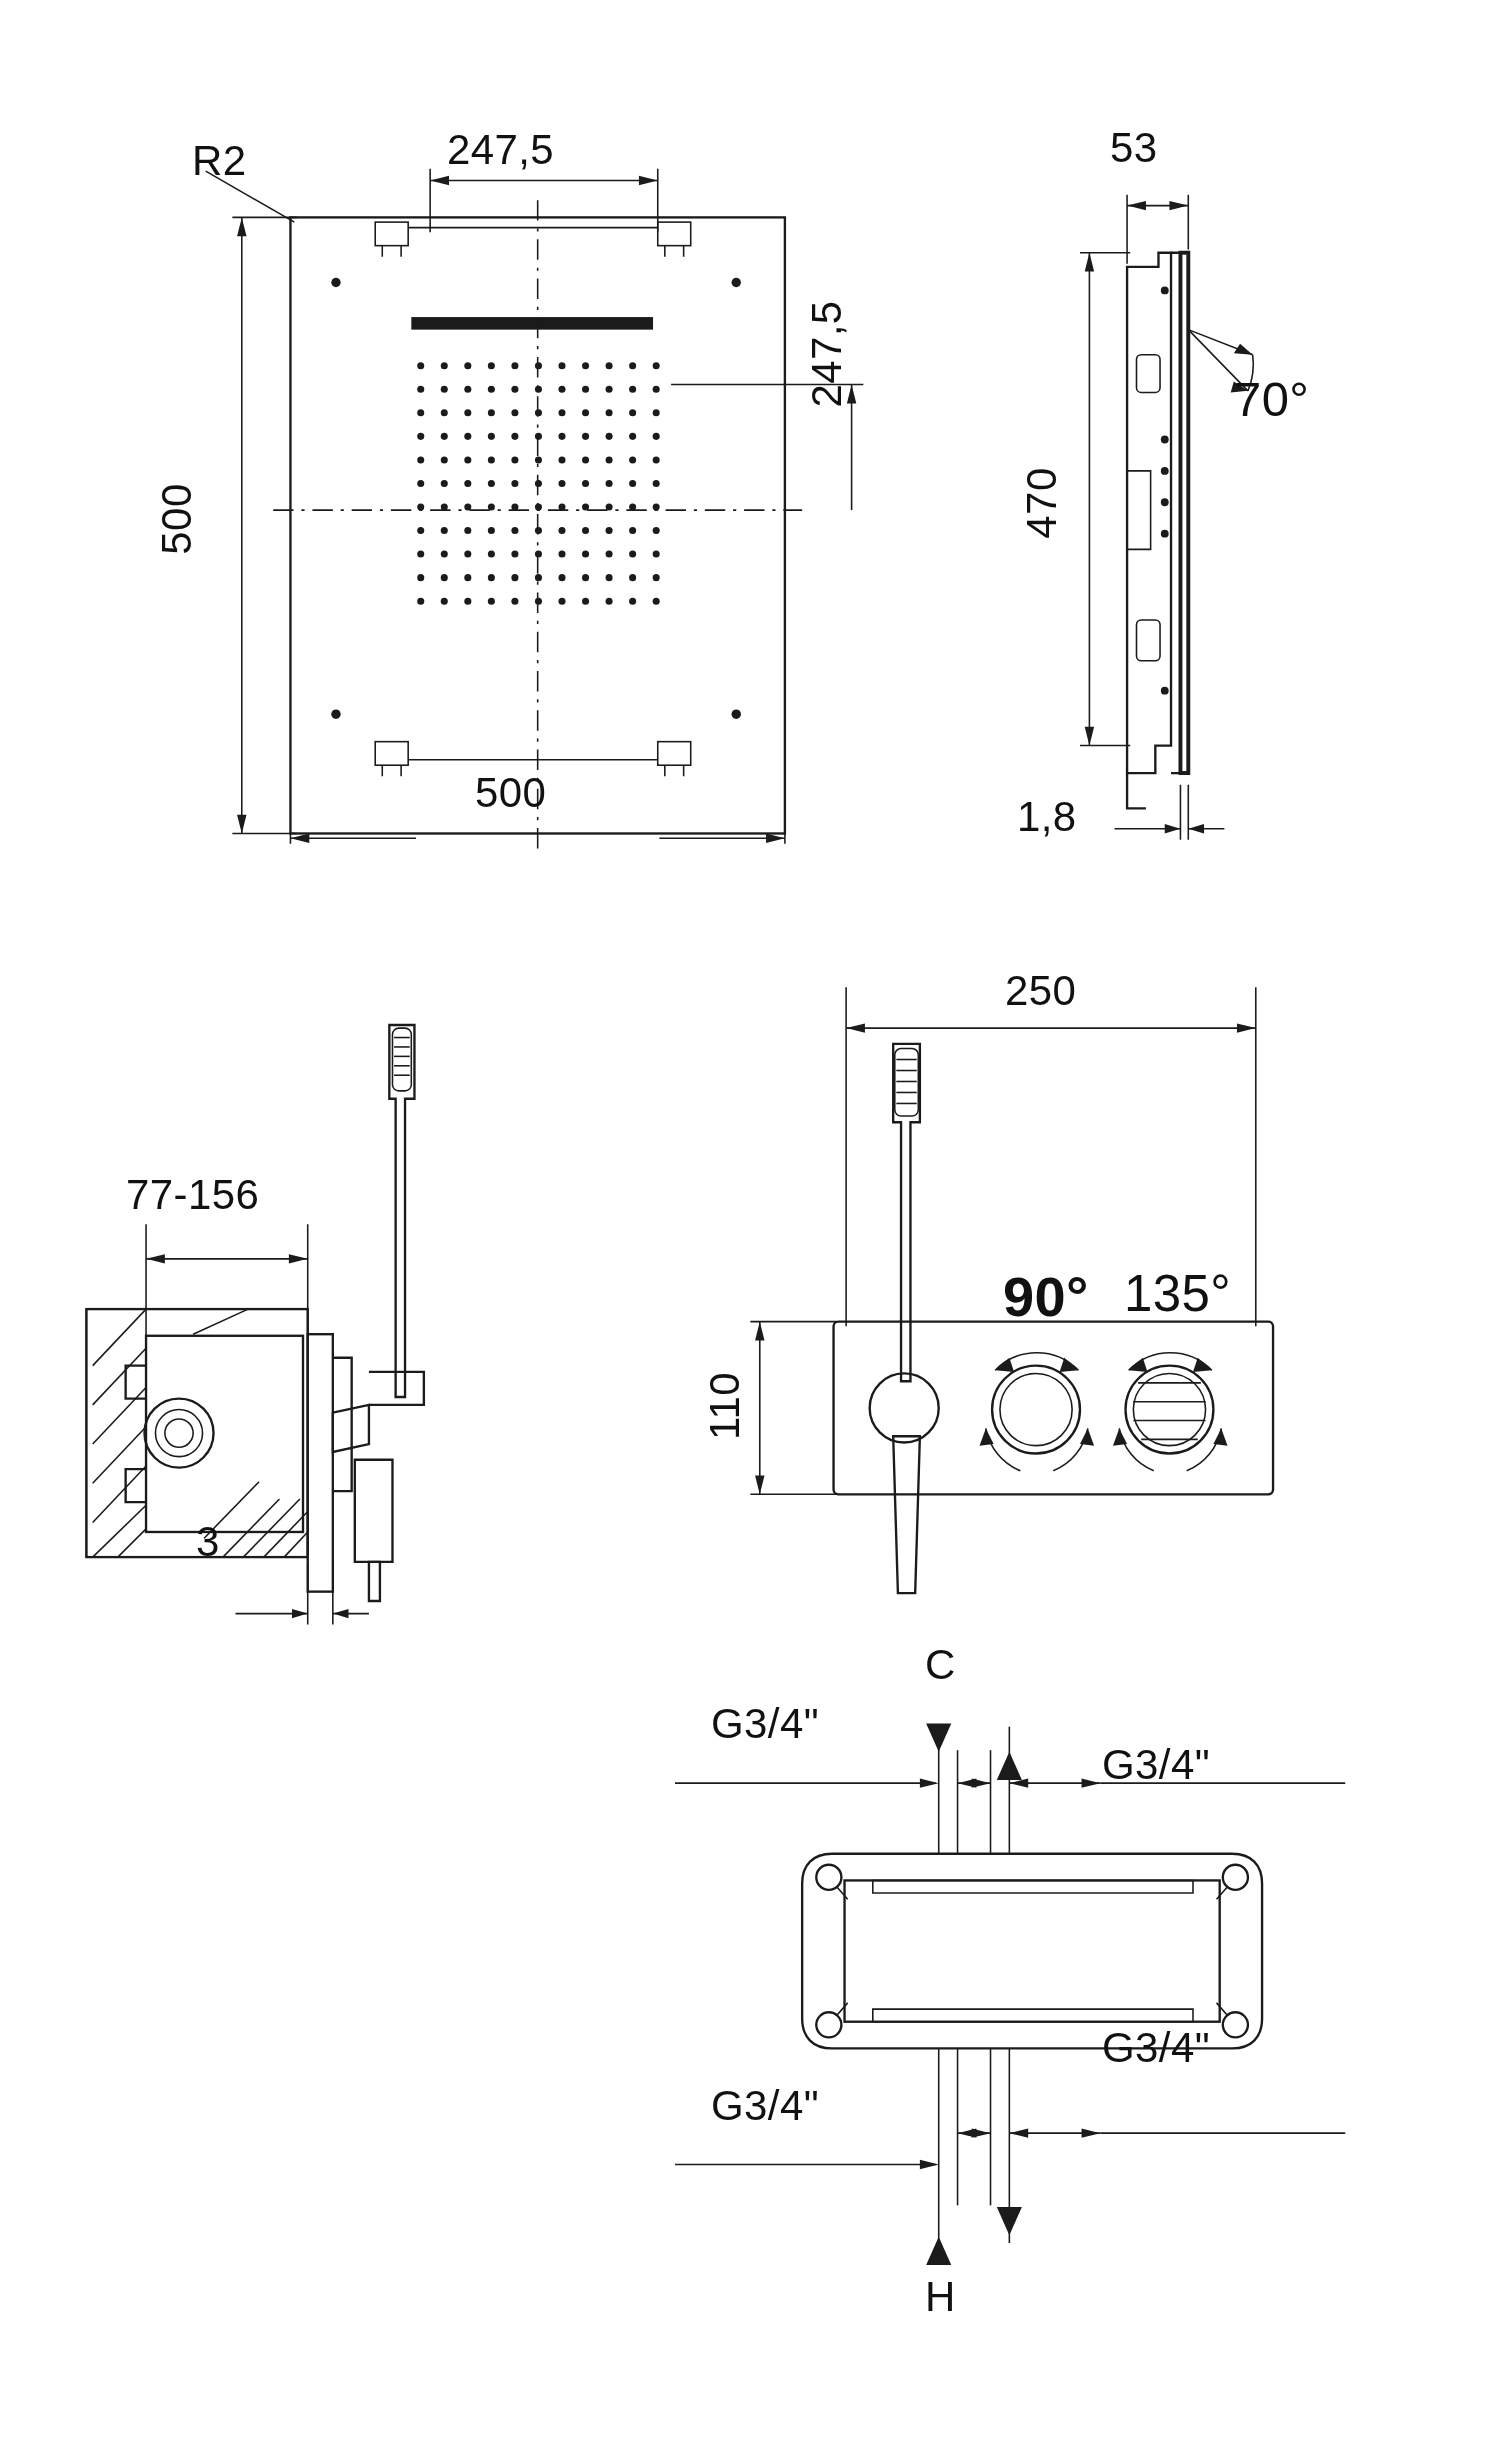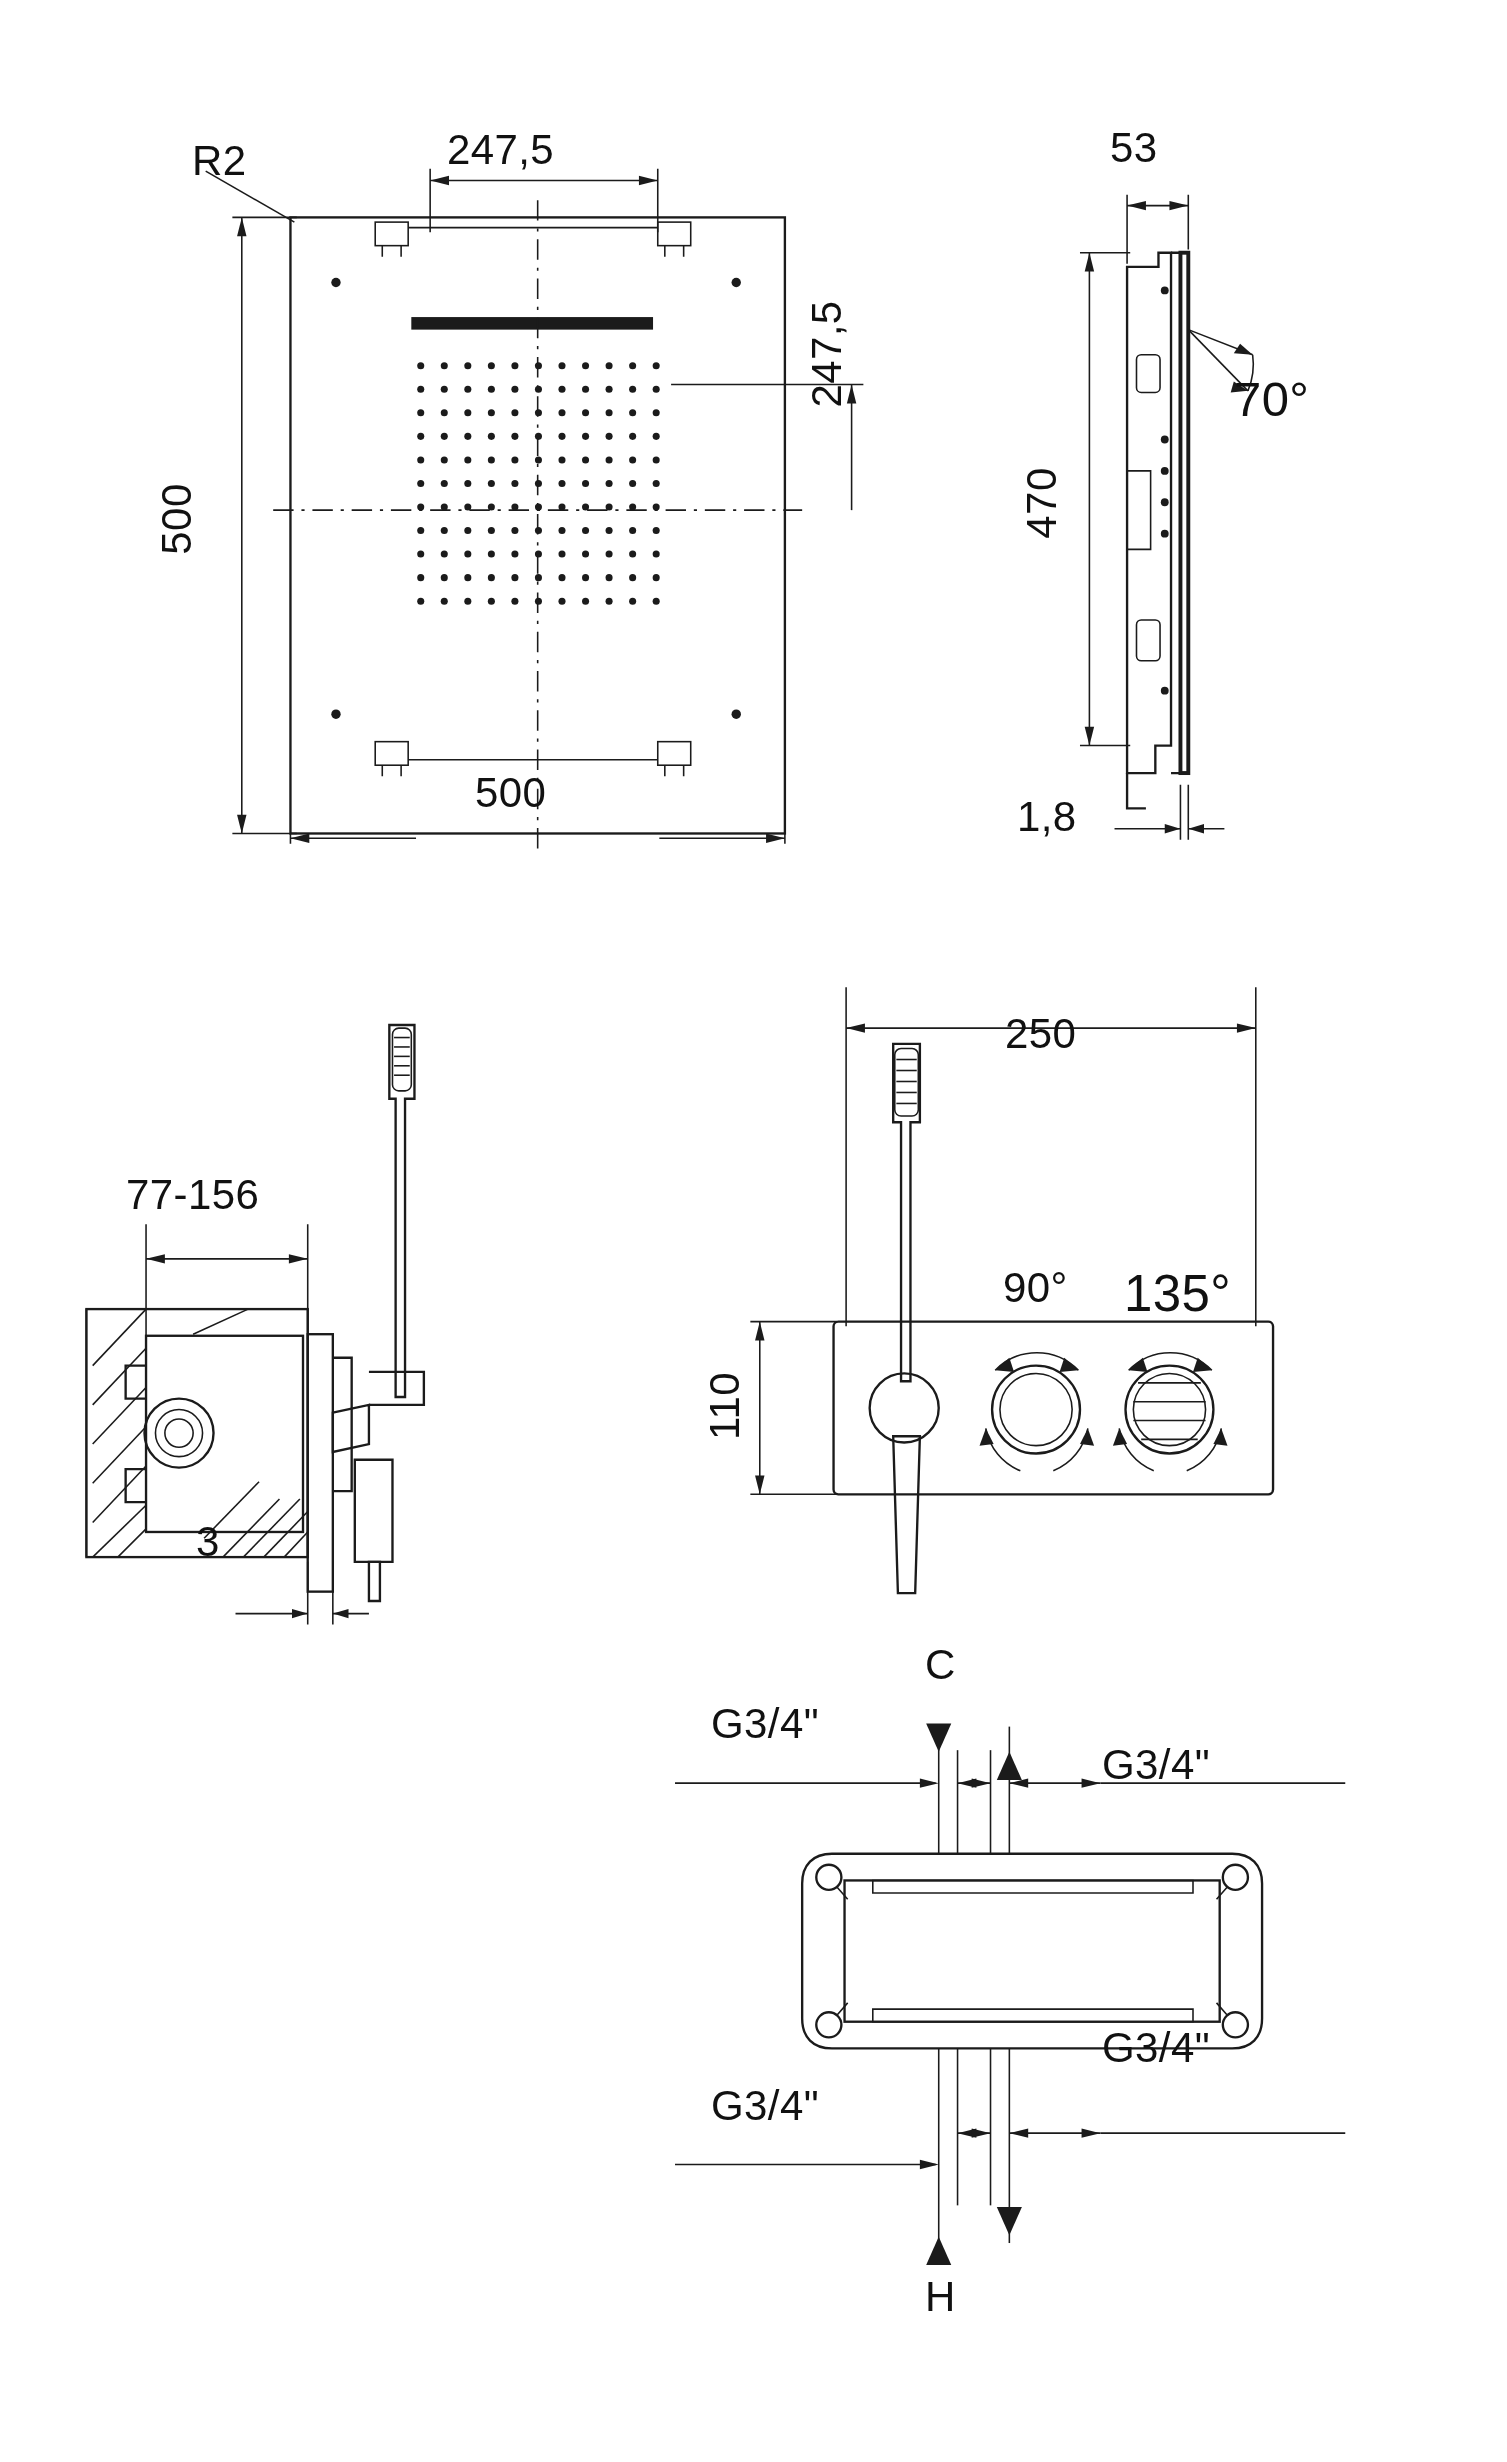--- a/index.html
+++ b/index.html
@@ -454,25 +454,25 @@
   <div class="dim-label vert" style="left:1006px; top:479px; font-size:42px;">470</div>
 
   <div class="dim-label" style="left:1017px; top:793px; font-size:42px;">1,8</div>
 
   <div class="dim-label" style="left:1234px; top:371px; font-size:49px;">70°</div>
 
   <div class="dim-label" style="left:126px; top:1171px; font-size:42px;">77-156</div>
 
   <div class="dim-label" style="left:196px; top:1518px; font-size:42px;">3</div>
 
-  <div class="dim-label" style="left:1005px; top:1010px; font-size:42px;">250</div>
+  <div class="dim-label" style="left:1005px; top:967px; font-size:42px;">250</div>
 
   <div class="dim-label vert" style="left:691px; top:1382px; font-size:42px;">110</div>
 
-  <div class="dim-label" style="left:1003px; top:1264px; font-size:42px;">90°</div>
+  <div class="dim-label" style="left:1003px; top:1264px; font-size:56px;font-weight:bold;">90°</div>
 
   <div class="dim-label" style="left:1124px; top:1264px; font-size:51px;">135°</div>
 
   <div class="dim-label" style="left:925px; top:1641px; font-size:42px;">C</div>
 
   <div class="dim-label" style="left:925px; top:2273px; font-size:42px;">H</div>
 
   <div class="dim-label" style="left:711px; top:1700px; font-size:42px;">G3/4"</div>
 
   <div class="dim-label" style="left:1102px; top:1741px; font-size:42px;">G3/4"</div>

